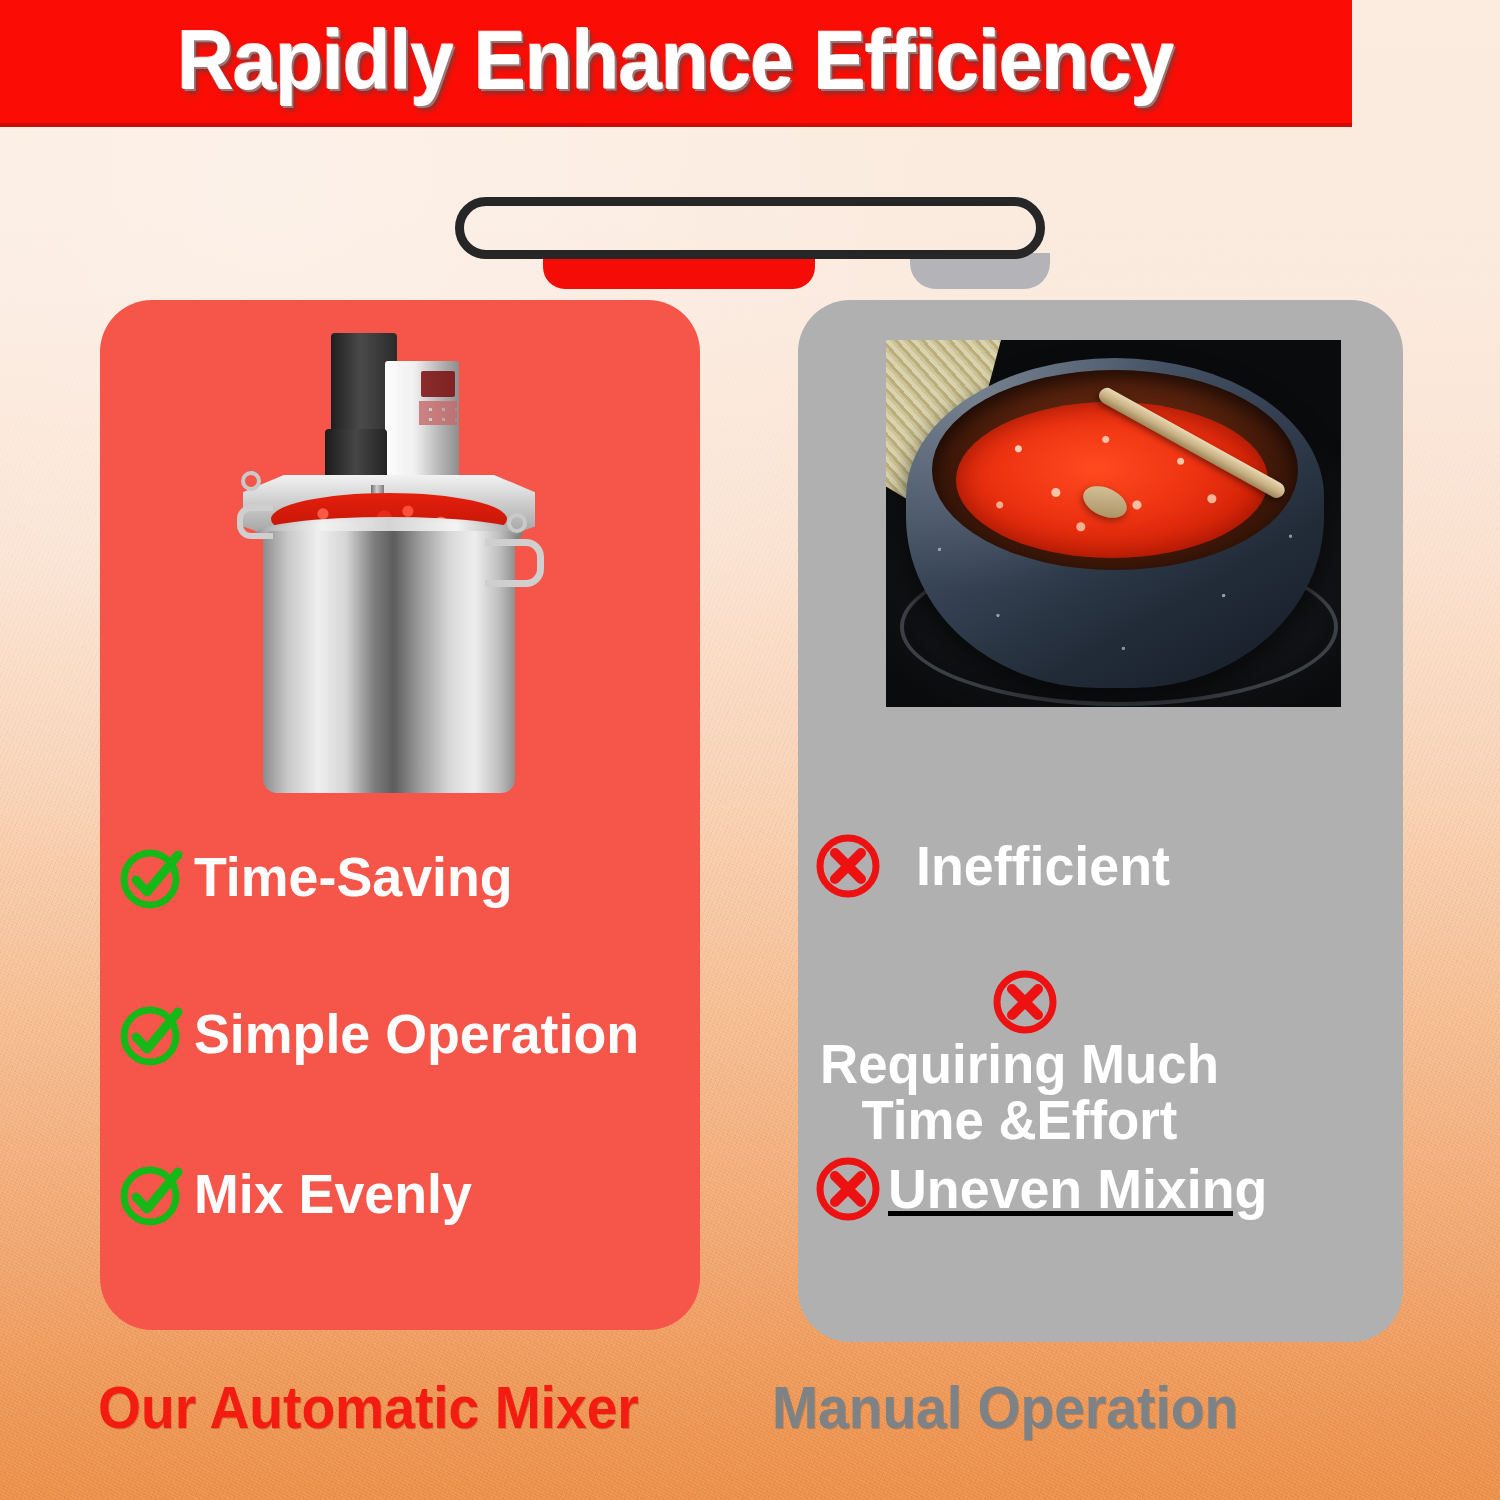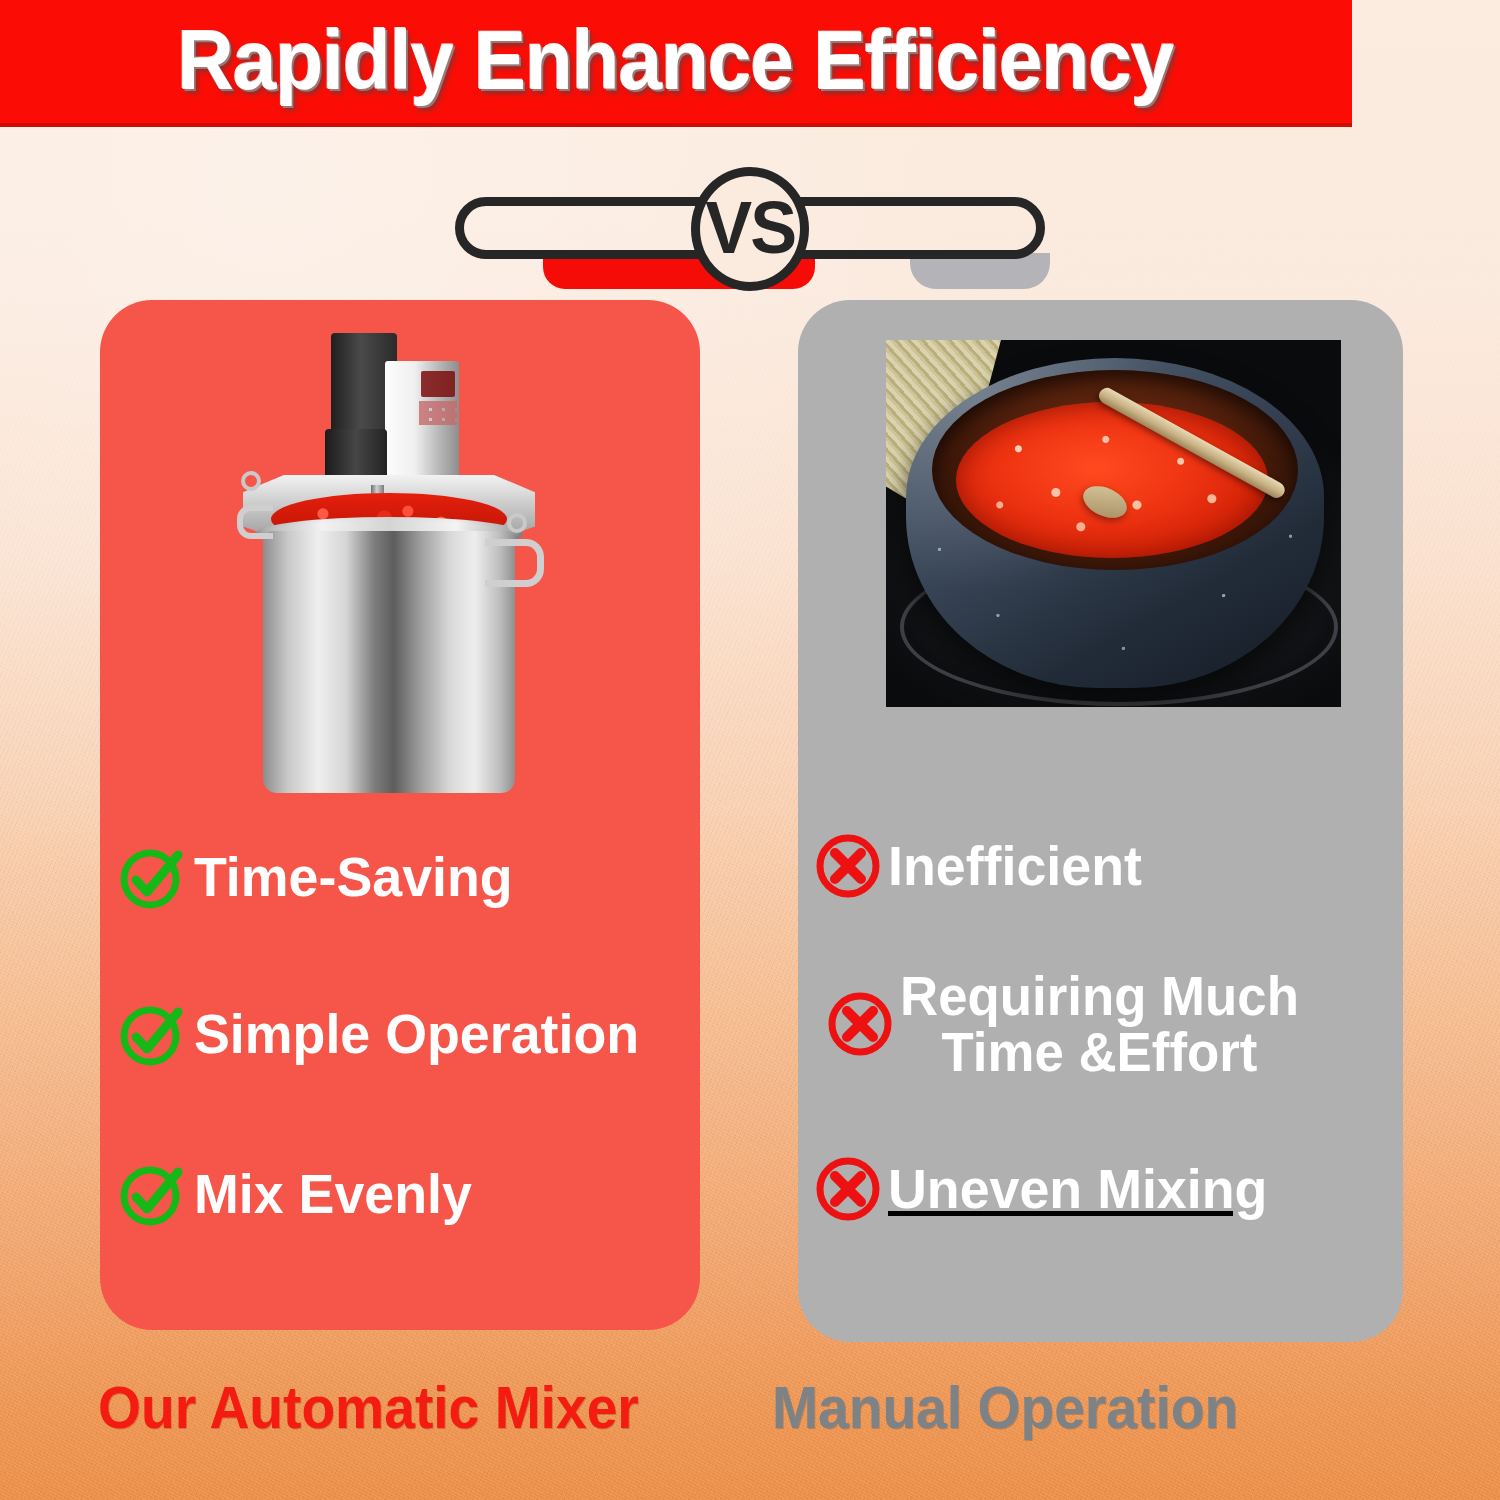--- a/index.html
+++ b/index.html
@@ -306,23 +306,20 @@
   <div id="noise"></div>
 
   <div id="header">
     <div id="header-title">Rapidly Enhance Efficiency</div>
   </div>
 
   <div id="vs-badge">
     <div class="vs-shadow vs-shadow-left"></div>
     <div class="vs-shadow vs-shadow-right"></div>
     <div class="vs-bar"></div>
-    <div class="vs-circle">
-      <span class="vs-text">VS</span>
-    </div>
   </div>
 
   <div class="card" id="card-pro">
 
     <div id="mixer-figure">
       <div class="motor-black"></div>
       <div class="control-box"></div>
       <div class="control-label"></div>
       <div class="control-grid"></div>
       <div class="motor-black2"></div>
@@ -382,31 +379,31 @@
         <div class="pot-speckle"></div>
       </div>
       <div class="pot-ring"></div>
       <div class="sauce"></div>
       <div class="spoon"></div>
       <div class="spoon-head"></div>
     </div>
 
     <div class="list">
 
-      <div class="item" style="left:16px;top:532px;">
+      <div class="item" style="left:16px;top:532px;gap:28px;">
         <span class="icon">
           <svg viewBox="0 0 68 68">
             <circle cx="34" cy="34" r="28" fill="none" stroke="#ee1111" stroke-width="7"></circle>
             <path d="M21 21 L47 47 M47 21 L21 47" fill="none" stroke="#ee1111" stroke-width="10" stroke-linecap="round"></path>
           </svg>
         </span>
         <span class="item-label">Inefficient</span>
       </div>
 
-      <div class="item" style="left:28px;top:668px;">
+      <div class="item" style="left:16px;top:668px;flex-direction:column;">
         <span class="icon">
           <svg viewBox="0 0 68 68">
             <circle cx="34" cy="34" r="28" fill="none" stroke="#ee1111" stroke-width="7"></circle>
             <path d="M21 21 L47 47 M47 21 L21 47" fill="none" stroke="#ee1111" stroke-width="10" stroke-linecap="round"></path>
           </svg>
         </span>
         <span class="item-label two-line">Requiring Much
 Time &amp;Effort</span>
       </div>
 

